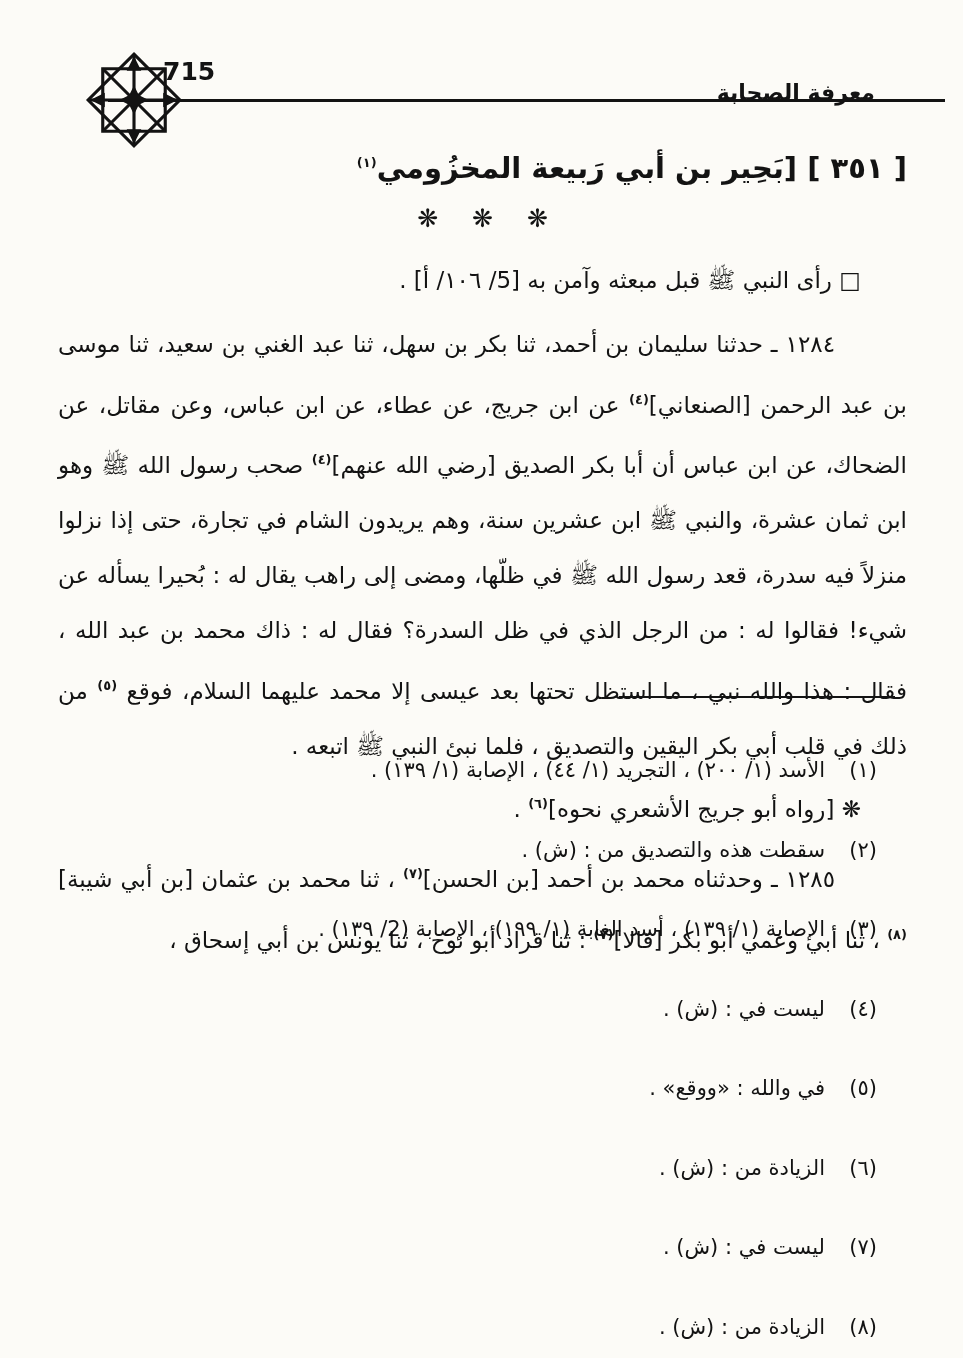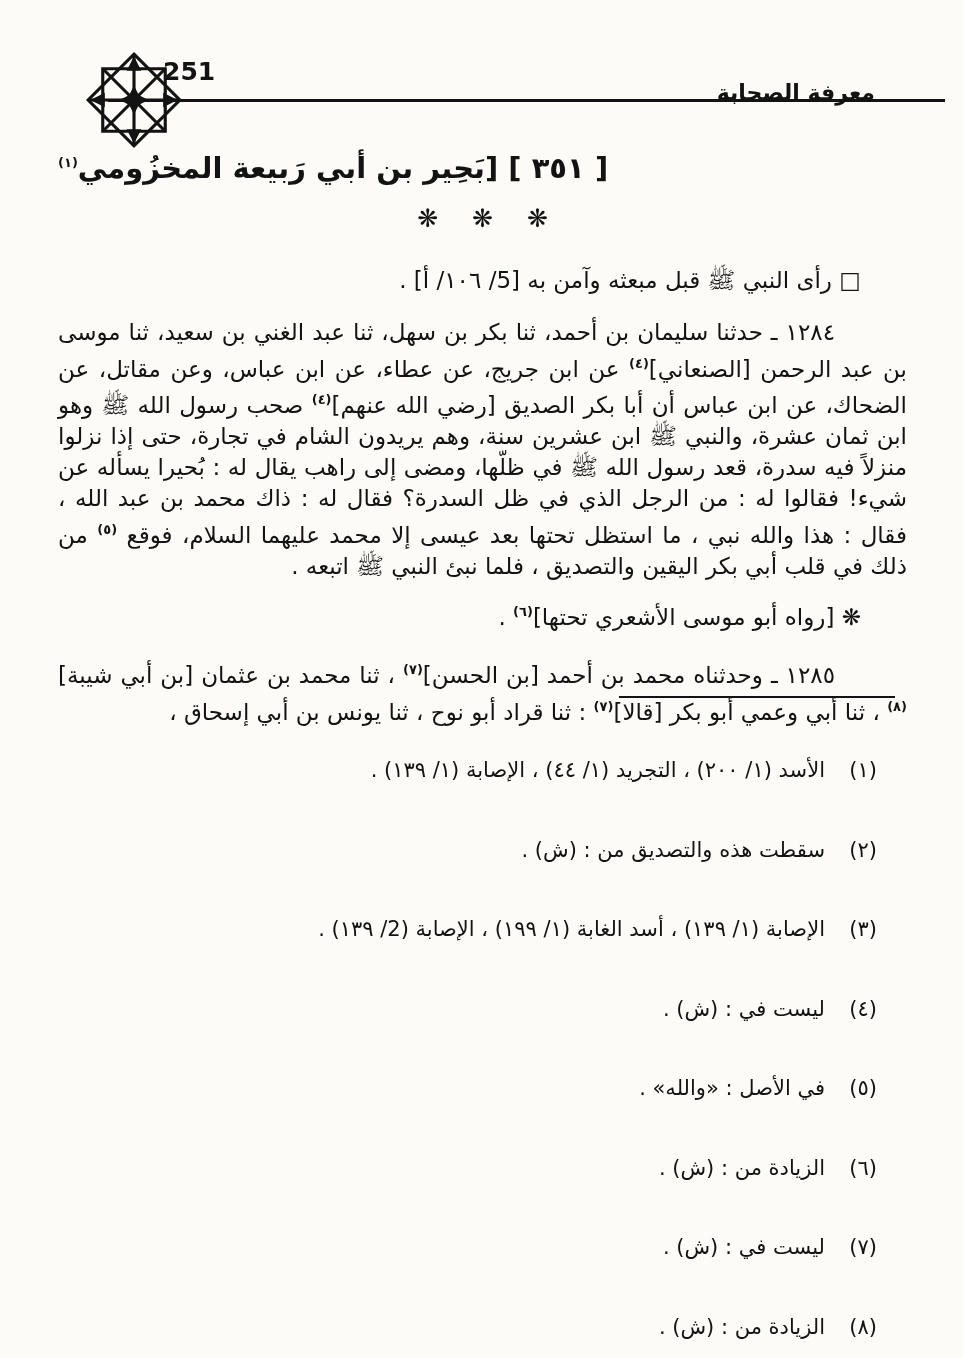--- a/index.html
+++ b/index.html
@@ -31,40 +31,40 @@
   }
   .ornament {
     position: absolute; top: 50px; left: 84px;
     width: 100px; height: 100px;
   }
   
   .content {
     position: absolute; top: 118px; right: 56px; left: 58px;
   }
   .entry-heading {
-    text-align: left;
+    text-align: right;
     font-size: 29px; font-weight: bold;
     margin: 22px 0 0 0; line-height: 46px;
   }
   .entry-heading .fn-ref, sup.fn-ref { font-size: 13px; font-weight: bold; }
   .summary-line {
     margin: 14px 0 0 0;
     padding-right: 46px;
     font-size: 23px; line-height: 54px;
     text-align: justify;
   }
   .florette-separator {
     margin-top: 8px;
     text-align: center;
     font-size: 25px; line-height: 40px;
     word-spacing: 26px;
   }
   .hadith-paragraph {
     margin: 10px 0 0 0;
-    font-size: 23px; line-height: 31px;
+    font-size: 23px; line-height: 55px;
     text-align: justify;
     text-indent: 72px;
   }
   .isnad-note {
     margin: 2px 0 0 0;
     padding-right: 46px;
     font-size: 23px; line-height: 55px;
   }
   
   .footnotes {
@@ -99,38 +99,38 @@
       </g>
       <g fill="#131313">
         <polygon points="48,6 55,20 41,20"></polygon>
         <polygon points="48,90 41,76 55,76"></polygon>
         <polygon points="6,48 20,41 20,55"></polygon>
         <polygon points="90,48 76,55 76,41"></polygon>
         <polygon points="48,34 55,48 48,62 41,48"></polygon>
         <polygon points="34,48 48,41 62,48 48,55"></polygon>
       </g>
     </svg>
-    <div class="page-number">251</div>
+    <div class="page-number">715</div>
     <div class="book-title">معرفة الصحابة</div>
     <div class="header-rule"></div>
   </div>
 
   <div class="content">
 
     <h2 class="entry-heading"><span>[ ٣٥١ ] [بَحِير بن أبي رَبيعة المخزُومي</span><sup class="fn-ref">(١)</sup></h2>
 
 
     <div class="florette-separator">❋ ❋ ❋</div>
 
 
     <p class="summary-line"><span>□ رأى النبي ﷺ قبل مبعثه وآمن به [5/ ١٠٦/ أ] .</span></p>
 
     <p class="hadith-paragraph"><span>١٢٨٤ ـ حدثنا سليمان بن أحمد، ثنا بكر بن سهل، ثنا عبد الغني بن سعيد، ثنا موسى بن عبد الرحمن [الصنعاني]</span><sup class="fn-ref">(٤)</sup><span> عن ابن جريج، عن عطاء، عن ابن عباس، وعن مقاتل، عن الضحاك، عن ابن عباس أن أبا بكر الصديق [رضي الله عنهم]</span><sup class="fn-ref">(٤)</sup><span> صحب رسول الله ﷺ وهو ابن ثمان عشرة، والنبي ﷺ ابن عشرين سنة، وهم يريدون الشام في تجارة، حتى إذا نزلوا منزلاً فيه سدرة، قعد رسول الله ﷺ في ظلّها، ومضى إلى راهب يقال له : بُحيرا يسأله عن شيء! فقالوا له : من الرجل الذي في ظل السدرة؟ فقال له : ذاك محمد بن عبد الله ، فقال : هذا والله نبي ، ما استظل تحتها بعد عيسى إلا محمد عليهما السلام، فوقع </span><sup class="fn-ref">(٥)</sup><span> من ذلك في قلب أبي بكر اليقين والتصديق ، فلما نبئ النبي ﷺ اتبعه .</span></p>
 
-    <p class="isnad-note"><span>❋ [رواه أبو موسى الأشعري تحتها]</span><sup class="fn-ref">(٦)</sup><span> .</span></p>
+    <p class="isnad-note"><span>❋ [رواه أبو جريج الأشعري نحوه]</span><sup class="fn-ref">(٦)</sup><span> .</span></p>
 
     <p class="hadith-paragraph"><span>١٢٨٥ ـ وحدثناه محمد بن أحمد [بن الحسن]</span><sup class="fn-ref">(٧)</sup><span> ، ثنا محمد بن عثمان [بن أبي شيبة]</span><sup class="fn-ref">(٨)</sup><span> ، ثنا أبي وعمي أبو بكر [قالا]</span><sup class="fn-ref">(٧)</sup><span> : ثنا قراد أبو نوح ، ثنا يونس بن أبي إسحاق ،</span></p>
   </div>
 
   <div class="footnotes">
     <div class="footnote-rule"></div>
     <div class="footnote-list">
       <div class="footnote-row">
         <span class="footnote-num">(١)</span>
         <span class="footnote-text">الأسد (١/ ٢٠٠) ، التجريد (١/ ٤٤) ، الإصابة (١/ ١٣٩) .</span>
@@ -142,21 +142,21 @@
       <div class="footnote-row">
         <span class="footnote-num">(٣)</span>
         <span class="footnote-text">الإصابة (١/ ١٣٩) ، أسد الغابة (١/ ١٩٩) ، الإصابة (2/ ١٣٩) .</span>
       </div>
       <div class="footnote-row">
         <span class="footnote-num">(٤)</span>
         <span class="footnote-text">ليست في : (ش) .</span>
       </div>
       <div class="footnote-row">
         <span class="footnote-num">(٥)</span>
-        <span class="footnote-text">في الأصل : «والله» .</span>
+        <span class="footnote-text">في والله : «ووقع» .</span>
       </div>
       <div class="footnote-row">
         <span class="footnote-num">(٦)</span>
         <span class="footnote-text">الزيادة من : (ش) .</span>
       </div>
       <div class="footnote-row">
         <span class="footnote-num">(٧)</span>
         <span class="footnote-text">ليست في : (ش) .</span>
       </div>
       <div class="footnote-row">

